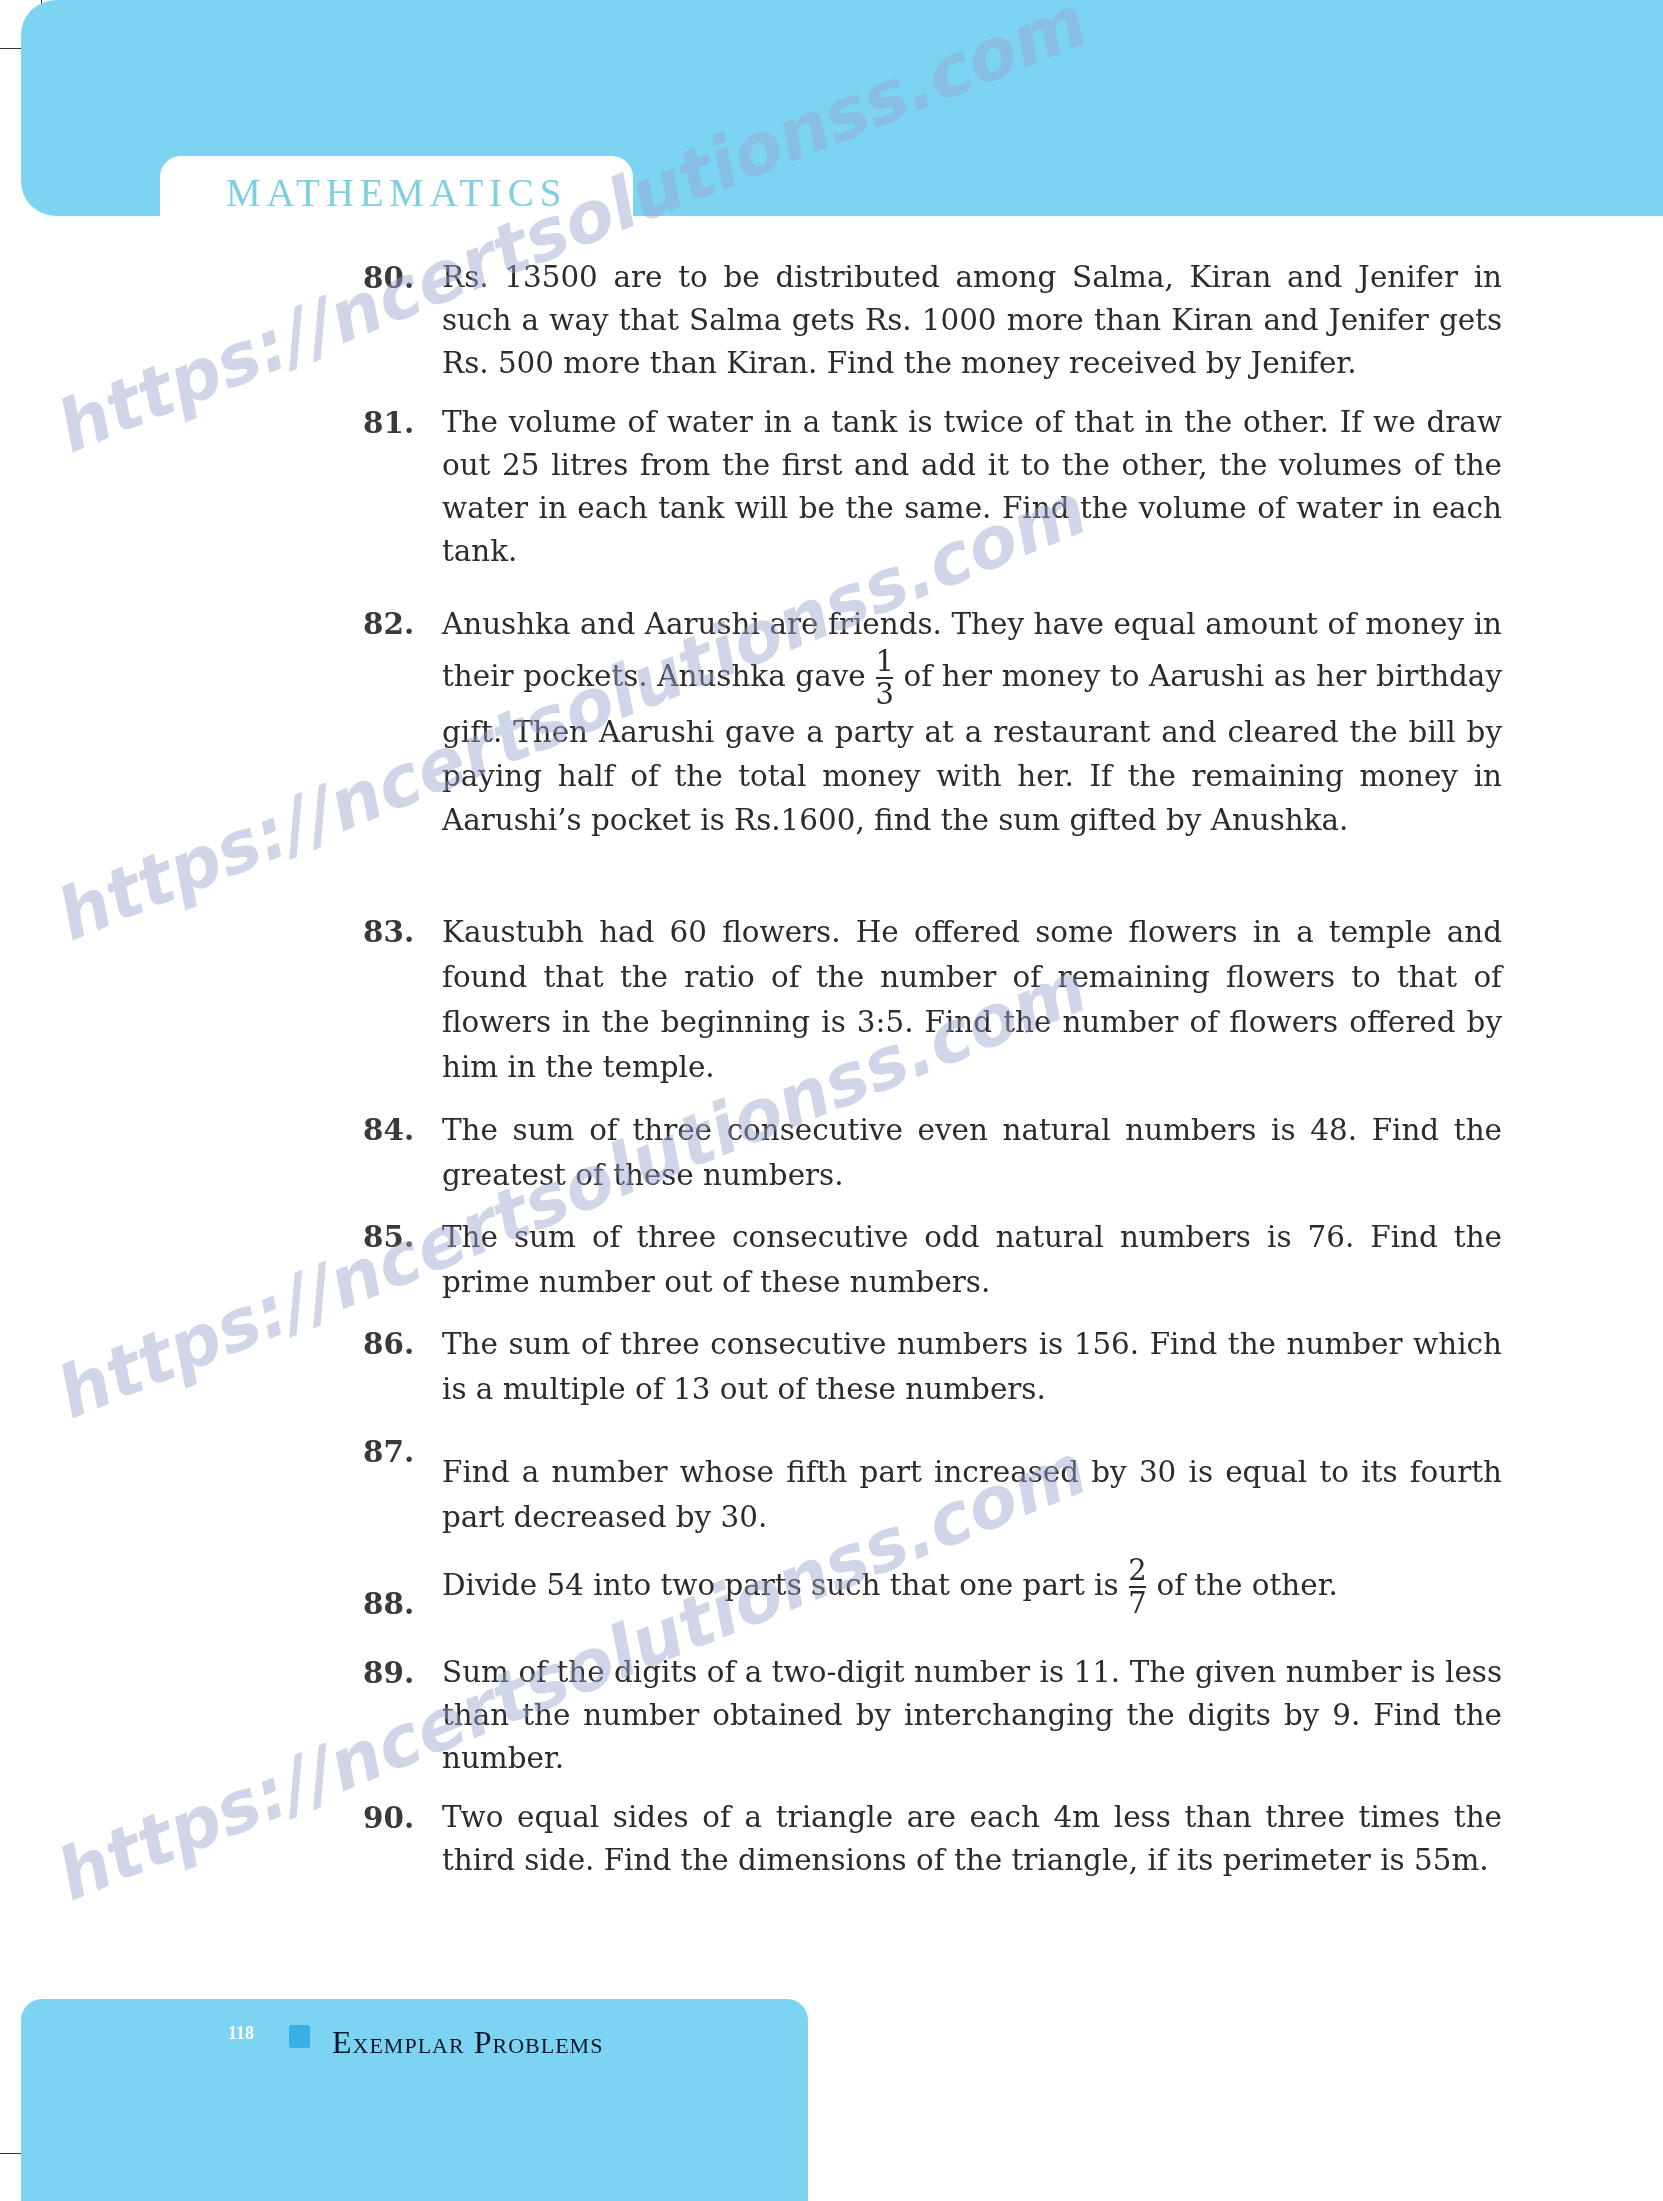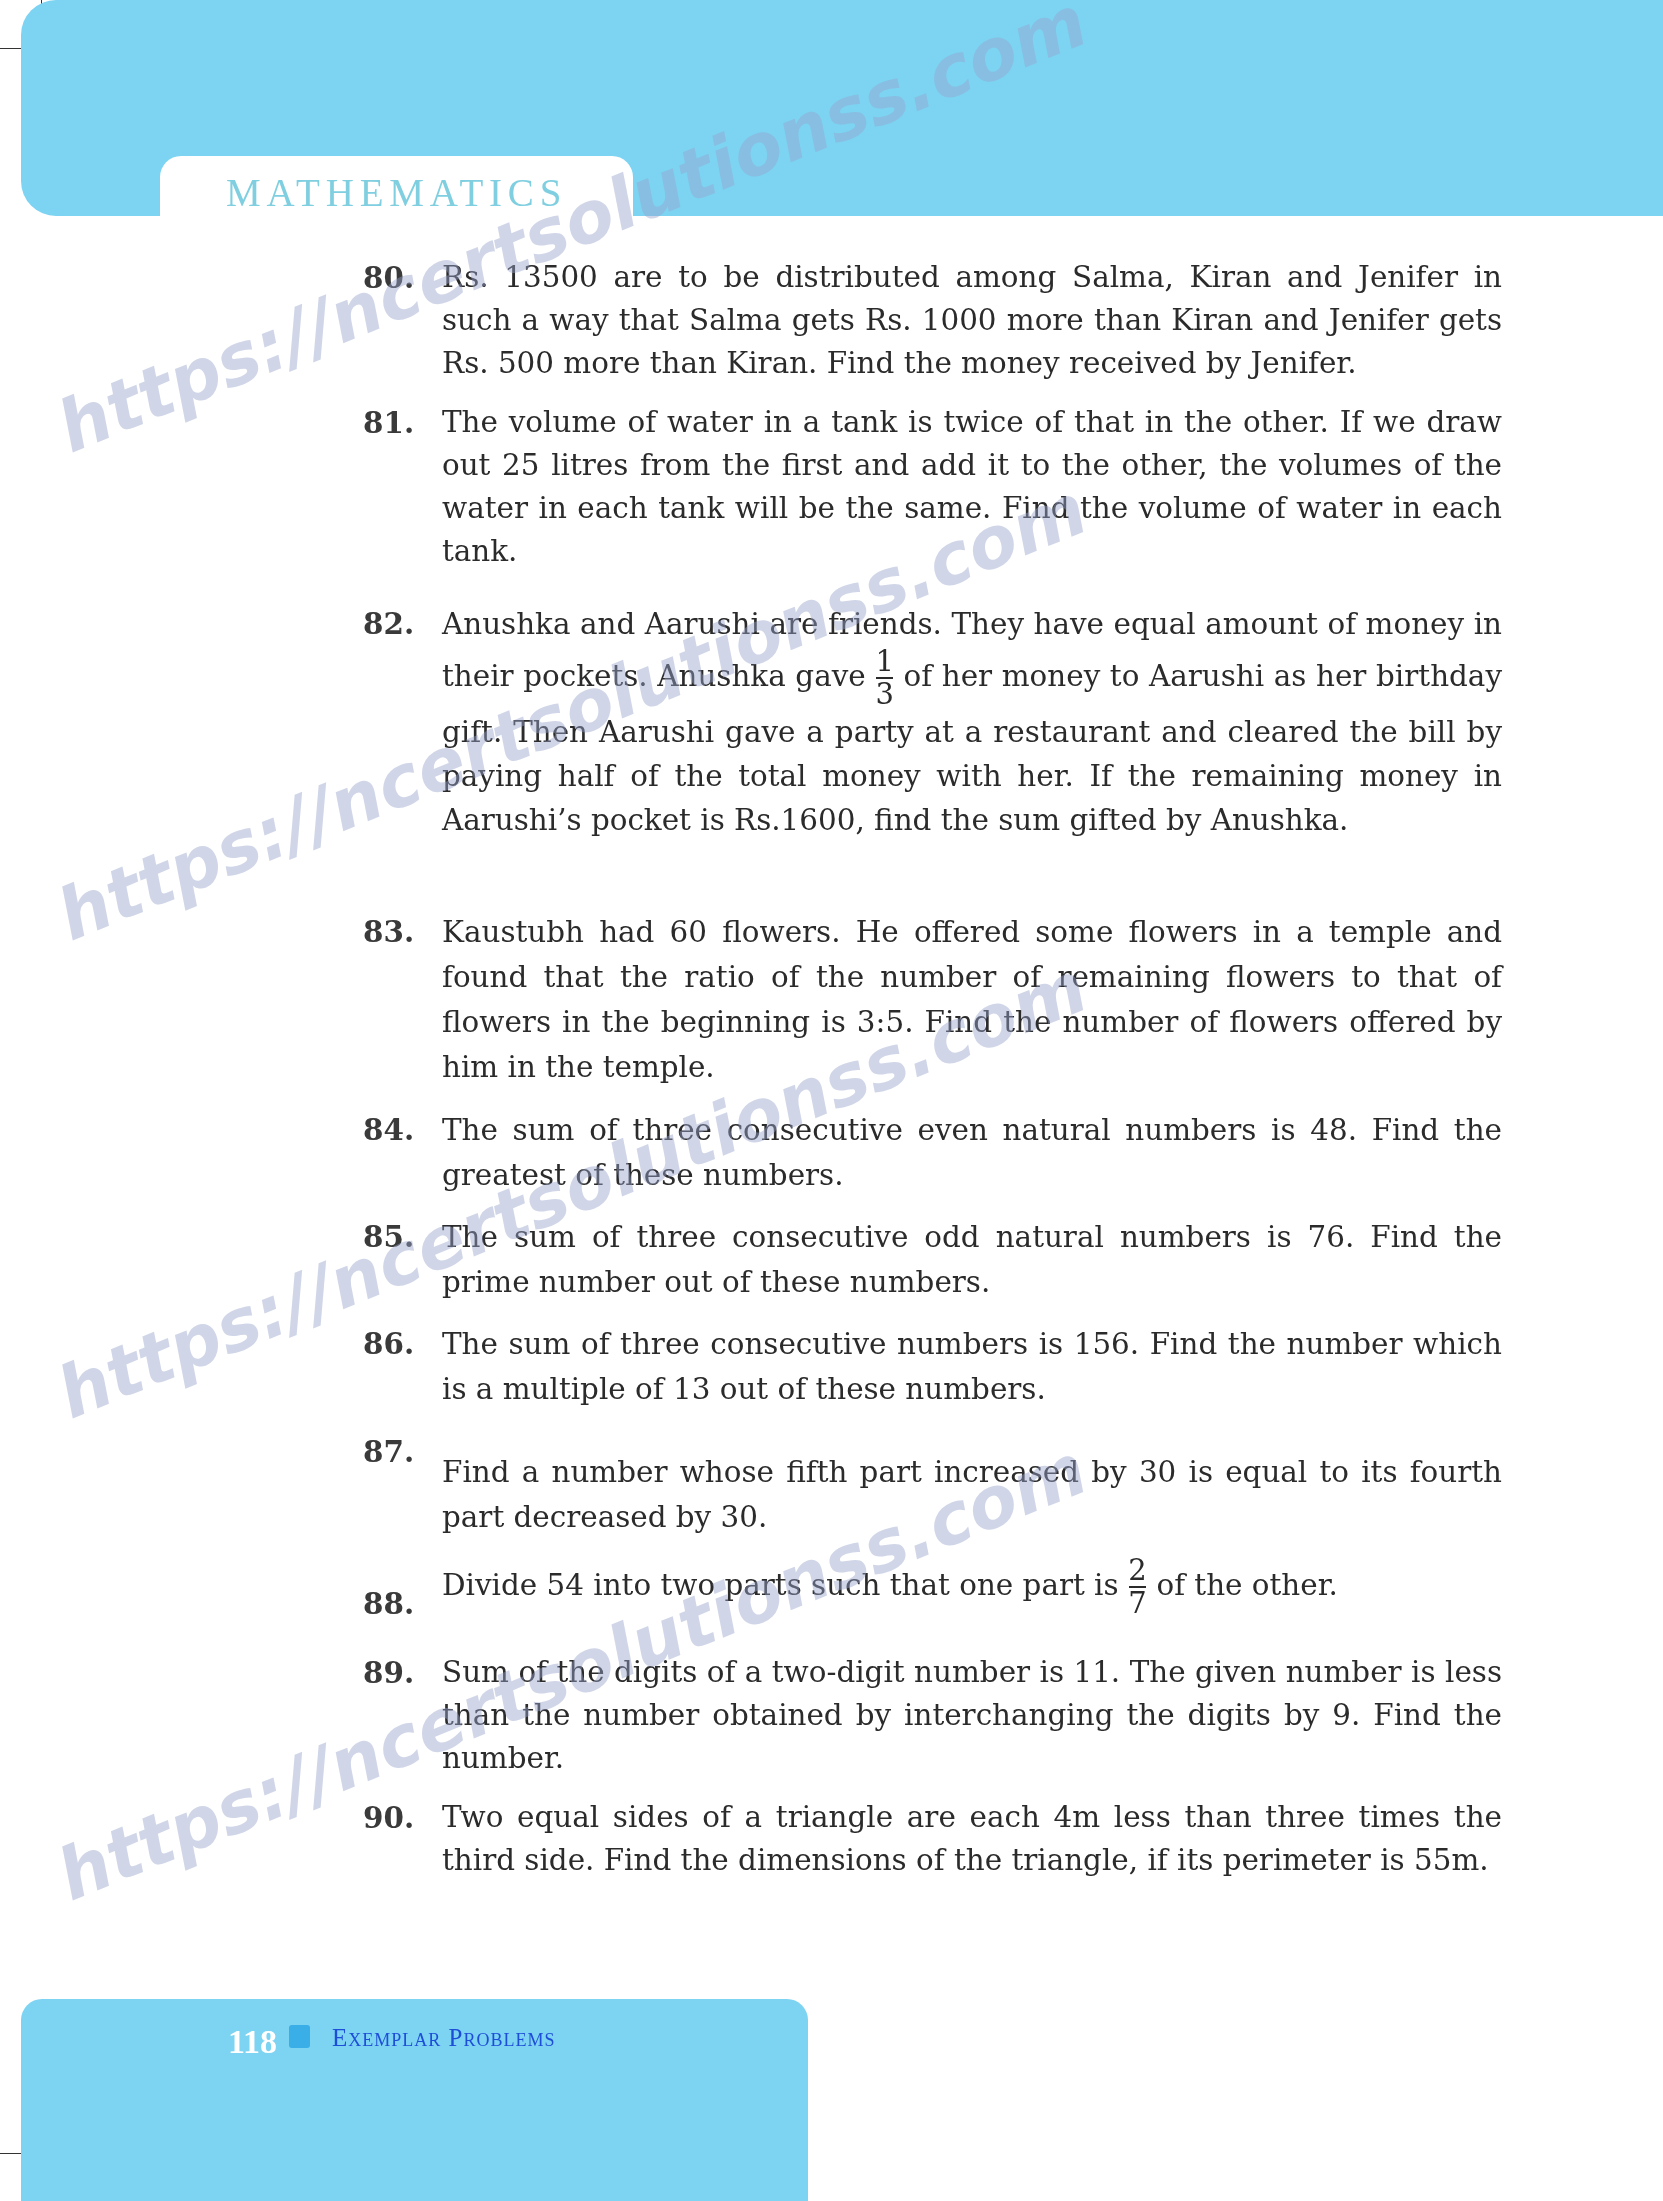--- a/index.html
+++ b/index.html
@@ -17,23 +17,23 @@
   .num { position:absolute; left:0; top:0; font-weight:bold; font-family:"DejaVu Serif", serif; color:#3a3a3a; }
   .txt { position:absolute; left:79px; top:0; width:1060px; text-align:justify; }
   .frac { display:inline-flex; flex-direction:column; align-items:center; vertical-align:middle;
           margin:0 9.7px; line-height:31px; font-size:29px; }
   .frac .bar { width:17.4px; height:1.9px; background:#2b2b2b; }
   .watermark { position:absolute; font-family:"DejaVu Sans", sans-serif; font-weight:bold; font-style:italic;
                font-size:71px; color:rgba(150,165,205,0.45); transform:rotate(-22deg); transform-origin:left bottom;
                white-space:nowrap; pointer-events:none; }
   .footer { position:absolute; left:21px; top:1999px; width:787px; height:222px; background:#7dd3f2;
             border-radius:21px; }
-  .page-num { position:absolute; left:207px; top:24px; font-size:34px; color:#ffffff; font-family:"Liberation Serif", serif; font-weight:bold;text-align:right; }
+  .page-num { position:absolute; left:207px; top:24px; font-size:18px; color:#ffffff; font-family:"Liberation Serif", serif; font-weight:bold;text-align:right; }
   .square { position:absolute; left:268px; top:26px; width:21px; height:23px; background:#3aaee6; border-radius:2.9px; }
-  .book-title { position:absolute; left:311px; top:25px; font-size:25px; color:#1d4ed8; font-family:"Liberation Serif", serif;
+  .book-title { position:absolute; left:311px; top:25px; font-size:32px; color:#0f172a; font-family:"Liberation Serif", serif;
                 font-variant:small-caps; letter-spacing:1px;text-align:center; }
 </style>
 </head>
 <body>
 
 <div class="crop" style="left:0;top:48px;width:29px;height:1px;"></div>
 <div class="crop" style="left:41px;top:0;width:1px;height:34px;"></div>
 <div class="crop" style="left:0;top:2153px;width:29px;height:1px;"></div>
 <div class="crop" style="left:41px;top:2167px;width:1px;height:35px;"></div>
 

